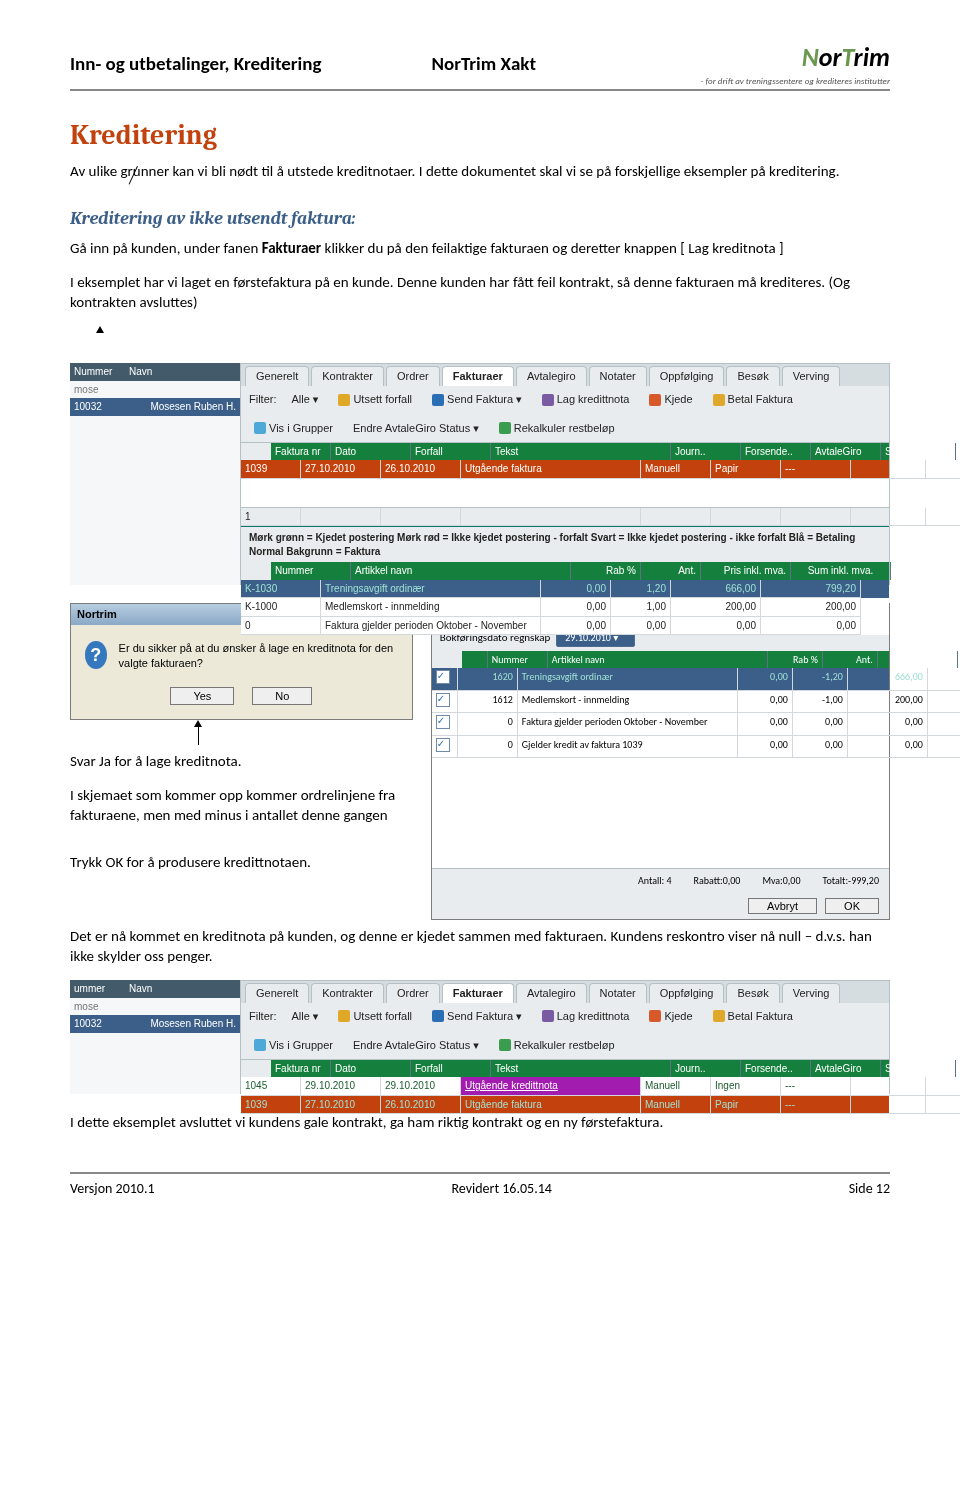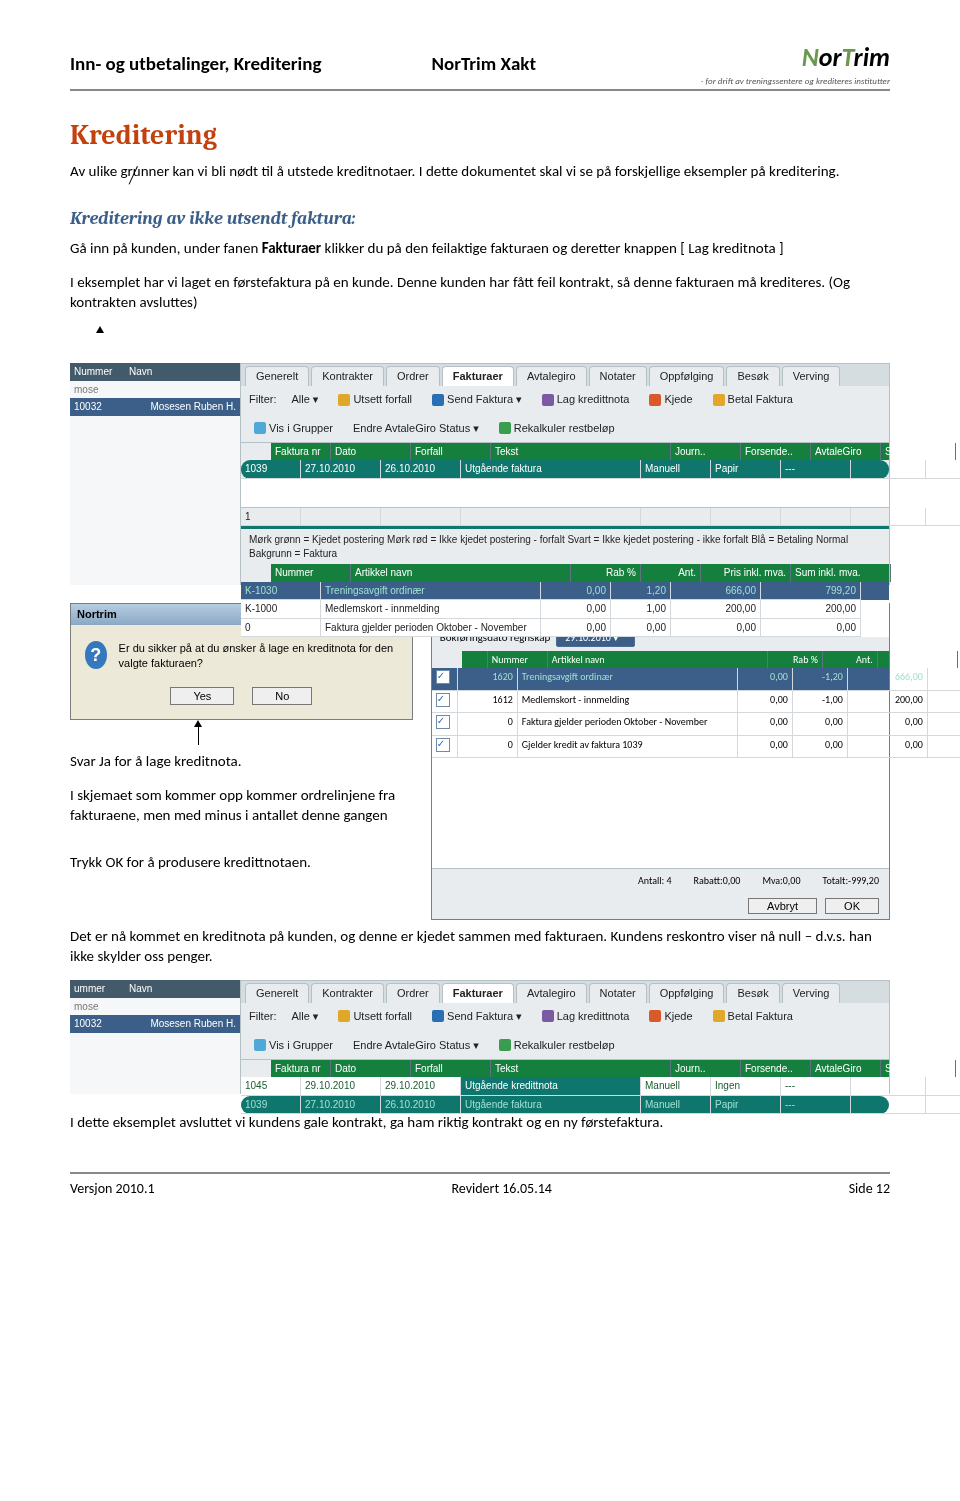--- a/index.html
+++ b/index.html
@@ -24,23 +24,23 @@
   .ico.yellow{background:#e0a829;}
   .ico.blue{background:#2a6fb3;}
   .ico.green{background:#3a9c4e;}
   .ico.purple{background:#7a5aa3;}
   .ico.orange{background:#d85a2b;}
   .ico.lblue{background:#4fa9d8;}
   .cols{display:grid;background:#15803d;color:#fff;font-size:10px;margin-left:30px;}
   .cols>div{padding:2px 4px;border-right:1px solid #5c7384;white-space:nowrap;overflow:hidden;}
   .row{display:grid;font-size:10px;}
   .row>div{padding:2px 4px;border-right:1px solid #d2d8db;border-bottom:1px solid #d2d8db;white-space:nowrap;overflow:hidden;}
-  .sel{background:#0f766e;color:#fff;border-radius:9px;}
+  .sel{background:#c2410c;color:#fff;}
   .sel2{background:#3b5f88;color:#9fe0d2;}
-  .legend{font-size:10px;padding:4px 8px;background:#e8ecee;border-top:3px solid #0f766e;}
+  .legend{font-size:10px;padding:4px 8px;background:#e8ecee;border-top:1px solid #0f766e;font-weight:bold;}
   .side{position:absolute;left:-1px;top:-1px;bottom:-1px;width:170px;background:#f5f7f8;border-right:1px solid #b6c1c6;}
   .sidehead{background:#435a6a;color:#fff;font-size:10px;display:flex;padding:2px 4px;}
   .sidefilter{padding:2px 4px;font-size:10px;color:#777;}
   .siderow{background:#3b5f88;color:#fff;font-size:10px;padding:2px 4px;display:flex;justify-content:space-between;}
   .mainpad{margin-left:170px;}
   .two{display:flex;gap:18px;align-items:flex-start;}
   .two .left{width:44%;}
   .two .right{width:56%;}
   .dlg{background:#ece9d8;border:1px solid #7c7c7c;font-family:Tahoma,sans-serif;font-size:11px;}
   .dlgti{background:linear-gradient(180deg,#b7cde0,#8aa8c6);color:#000;padding:3px 6px;font-weight:700;display:flex;justify-content:space-between;}
@@ -182,21 +182,21 @@
           <div></div>
           <div></div>
       </div>
       <div class="legend">Mørk grønn = Kjedet postering        Mørk rød = Ikke kjedet postering - forfalt        Svart = Ikke kjedet postering - ikke forfalt        Blå = Betaling        Normal Bakgrunn = Faktura</div>
       <div class="cols g2">
         <div>Nummer</div>
           <div>Artikkel navn</div>
           <div style="text-align:right">Rab %</div>
           <div style="text-align:right">Ant.</div>
           <div style="text-align:right">Pris inkl. mva.</div>
-          <div style="text-align:left">Sum inkl. mva.</div>
+          <div style="text-align:center">Sum inkl. mva.</div>
       </div>
       <div class="row g2 sel2">
         <div>K-1030</div>
           <div>Treningsavgift ordinær</div>
           <div style="text-align:right">0,00</div>
           <div style="text-align:right">1,20</div>
           <div style="text-align:right">666,00</div>
           <div style="text-align:right">799,20</div>
       </div>
       <div class="row g2" style="background:#fff;">
@@ -376,21 +376,21 @@
           <div>Journ..</div>
           <div>Forsende..</div>
           <div>AvtaleGiro</div>
           <div>Siste varsel</div>
           <div>Innfordri..</div>
       </div>
       <div class="row g1" style="background:#fff;color:#1b5c2e;">
         <div>1045</div>
           <div>29.10.2010</div>
           <div>29.10.2010</div>
-          <div style="background:#0f766e;color:#fff;">Utgående kredittnota</div>
+          <div style="background:#a21caf;color:#fff;text-decoration:underline;">Utgående kredittnota</div>
           <div>Manuell</div>
           <div>Ingen</div>
           <div>---</div>
           <div></div>
           <div></div>
       </div>
       <div class="row g1 sel" style="color:#9fe0d2;">
         <div>1039</div>
           <div>27.10.2010</div>
           <div>26.10.2010</div>

